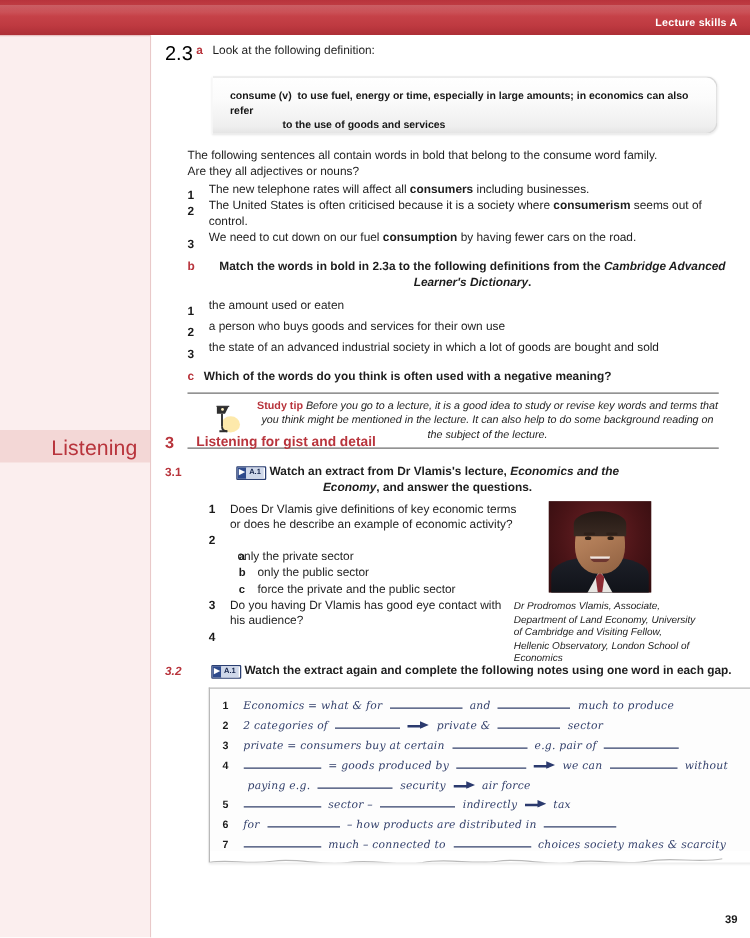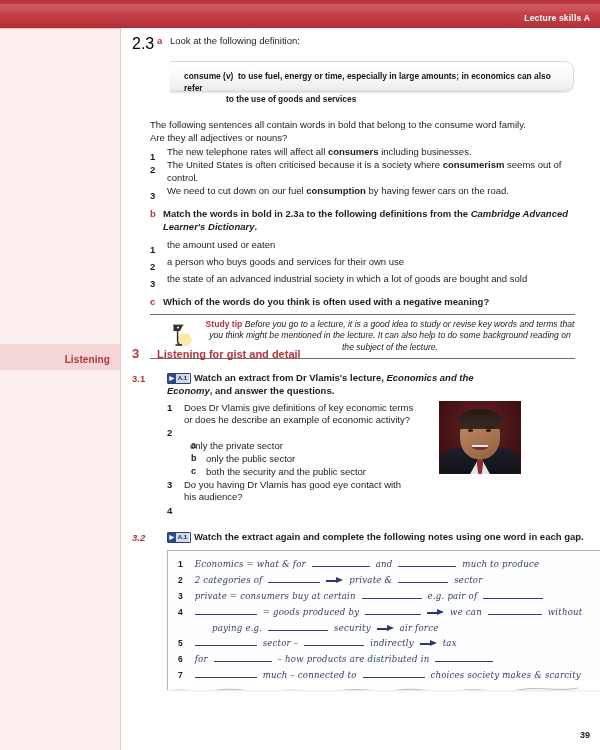--- a/index.html
+++ b/index.html
@@ -37,21 +37,21 @@
   }
   .leftcol .toprule{position:absolute;left:0;top:0;width:100%;height:1px;background:#e7c2c2;}
   .sect-tab{
     position:absolute;left:0;width:120px;
     background:#f3d7d6;
     box-sizing:border-box;
     text-align:right;
     padding:5px 10px 6px 0;
   }
   .sect-tab-label{
-    color:#b8343c;font-size:10px;font-weight:bold;letter-spacing:.1px;
+    color:#b8343c;font-size:17px;font-weight:normal;letter-spacing:.1px;
   }
 
   
   .main{
     position:absolute;left:121px;top:28px;width:479px;height:722px;
     background:#ffffff;
   }
 
   
   .row{position:absolute;}
@@ -63,21 +63,21 @@
   }
   .itemnum{
     color:#1a1a1a;font-weight:bold;font-size:9.5px;
   }
   .subletter{color:#1a1a1a;font-weight:bold;font-size:9px;}
   .body{
     color:#1d1d1d;font-size:9.5px;line-height:12.6px;
   }
   .body b{font-weight:bold;}
   .body i{font-style:italic;}
-  .bold{font-weight:bold;}
+  .bold{font-weight:bold;text-align:center;}
 
   
   .defbox{
     position:absolute;
     box-sizing:border-box;
     background:linear-gradient(to bottom,#ffffff 0%,#fbfbfb 40%,#efefef 88%,#e6e6e6 100%);
     border:1px solid #d9d9d9;
     border-left:none;
     border-top-right-radius:9px;border-bottom-right-radius:9px;
     box-shadow:0 1px 2px rgba(0,0,0,.10);
@@ -247,21 +247,21 @@
       <span class="sect-tab-label">Listening</span>
     </div>
   </div>
 
   <div class="main">
 
     <div class="row" style="left:11px;top:7px;">2.3</div>
     <div class="row letter" style="left:36px;top:7px;">a</div>
     <div class="row body" style="left:49px;top:7px;">Look at the following definition:</div>
 
-    <div class="defbox" style="left:49px;top:33px;width:404px;height:31px;">
+    <div class="defbox" style="left:49px;top:33px;width:404px;height:46px;">
       <div class="deftext">
         <span>consume (v)</span>&nbsp;
         <span>to use fuel, energy or time, especially in large amounts; in economics can also refer</span>
         <span class="l2">to the use of goods and services</span>
       </div>
     </div>
 
     <div class="row body" style="left:29px;top:91px;width:440px;">
       <span>The following sentences all contain words in bold that belong to the consume word family.</span>
     </div>
@@ -350,21 +350,21 @@
     <div class="row body" style="left:63px;top:374px;width:250px;">Does Dr Vlamis give definitions of key economic terms</div>
     <div class="row body" style="left:63px;top:386px;width:250px;">or does he describe an example of economic activity?</div>
 
     <div class="row itemnum" style="left:46px;top:399px;">2</div>
 
     <div class="row subletter" style="left:70px;top:412px;">a</div>
     <div class="row body" style="left:69px;top:412px;">only the private sector</div>
     <div class="row subletter" style="left:70px;top:425px;">b</div>
     <div class="row body" style="left:85px;top:425px;">only the public sector</div>
     <div class="row subletter" style="left:70px;top:438px;">c</div>
-    <div class="row body" style="left:85px;top:438px;">both the security and the public sector</div>
+    <div class="row body" style="left:85px;top:438px;">force the private and the public sector</div>
 
     <div class="row itemnum" style="left:46px;top:451px;">3</div>
     <div class="row body" style="left:63px;top:451px;width:250px;">Do you having Dr Vlamis has good eye contact with</div>
     <div class="row body" style="left:63px;top:463px;width:250px;">his audience?</div>
 
     <div class="row itemnum" style="left:46px;top:477px;">4</div>
 
     <div class="photo" style="left:318px;top:373px;width:82px;height:73px;">
       <div class="bg"></div>
       <div class="suit"></div>
@@ -372,38 +372,45 @@
       <div class="tie"></div>
       <div class="neck"></div>
       <div class="head"></div>
       <div class="hair"></div>
       <div class="brows"></div>
       <div class="eyeL"></div>
       <div class="eyeR"></div>
       <div class="mouth"></div>
     </div>
 
+    <div class="caption" style="left:290px;top:452px;width:180px;">
+      <div>Dr Prodromos Vlamis, Associate,</div>
+      <div>Department of Land Economy, University</div>
+      <div>of Cambridge and Visiting Fellow,</div>
+      <div>Hellenic Observatory, London School of</div>
+      <div>Economics</div>
+    </div>
 
     <div class="row num" style="left:11px;top:504px;font-style:italic;">3.2</div>
     <div class="row body bold" style="left:46px;top:503px;width:420px;">
       <span class="avbadge"><span class="blue">▶</span><span class="code">A.1</span></span><span>Watch the extract again and complete the following notes using one word in each gap.</span>
     </div>
 
     <div class="notes" id="notes-box" style="left:46px;top:522px;width:495px;height:140px;">
       <div class="torn">
         <svg width="410" height="10" viewBox="0 0 410 10" preserveAspectRatio="none">
           <path d="M0,0 L410,0 L410,3 C390,7 370,1 350,5 C330,9 310,2 290,6 C270,9 250,2 230,5 C210,8 190,2 170,6 C150,9 130,3 110,6 C90,9 70,2 50,5 C30,8 15,3 0,6 Z" fill="#ffffff"></path>
           <path d="M410,3 C390,7 370,1 350,5 C330,9 310,2 290,6 C270,9 250,2 230,5 C210,8 190,2 170,6 C150,9 130,3 110,6 C90,9 70,2 50,5 C30,8 15,3 0,6" fill="none" stroke="#b9b9b9" stroke-width="1"></path>
         </svg>
       </div>
     <div class="noteline" style="left: 10px; top: 8px;"><span class="nn">1</span><span>&nbsp;&nbsp;&nbsp;</span><span> Economics  =   what &amp; for </span><span class="gap" style="width: 58px;"></span><span> and </span><span class="gap" style="width: 58px;"></span><span> much to produce </span></div>
         <div class="noteline" style="left: 10px; top: 24px;"><span class="nn">2</span><span>&nbsp;&nbsp;&nbsp;</span><span> 2 categories of </span><span class="gap" style="width: 52px;"></span><span class="arrow"></span><span> private &amp; </span><span class="gap" style="width: 50px;"></span><span> sector </span></div>
         <div class="noteline" style="left: 10px; top: 40px;"><span class="nn">3</span><span>&nbsp;&nbsp;&nbsp;</span><span> private = consumers buy at certain </span><span class="gap" style="width: 60px;"></span><span> e.g. pair of </span><span class="gap" style="width: 60px;"></span></div>
         <div class="noteline" style="left: 10px; top: 56px;"><span class="nn">4</span><span>&nbsp;&nbsp;&nbsp;</span><span class="gap" style="width: 62px;"></span><span> = goods produced by </span><span class="gap" style="width: 56px;"></span><span class="arrow"></span><span> we can </span><span class="gap" style="width: 54px;"></span><span> without </span></div>
-        <div class="noteline" style="left: 44px; top: 72px;"><span> paying e.g. </span><span class="gap" style="width: 60px;"></span><span> security </span><span class="arrow"></span><span> air force </span></div>
+        <div class="noteline" style="left: 30px; top: 72px;"><span> paying e.g. </span><span class="gap" style="width: 60px;"></span><span> security </span><span class="arrow"></span><span> air force </span></div>
         <div class="noteline" style="left: 10px; top: 87px;"><span class="nn">5</span><span>&nbsp;&nbsp;&nbsp;</span><span class="gap" style="width: 62px;"></span><span> sector – </span><span class="gap" style="width: 60px;"></span><span> indirectly </span><span class="arrow"></span><span> tax </span></div>
         <div class="noteline" style="left: 10px; top: 103px;"><span class="nn">6</span><span>&nbsp;&nbsp;&nbsp;</span><span> for </span><span class="gap" style="width: 58px;"></span><span> – how products are distributed in </span><span class="gap" style="width: 58px;"></span></div>
         <div class="noteline" style="left: 10px; top: 119px;"><span class="nn">7</span><span>&nbsp;&nbsp;&nbsp;</span><span class="gap" style="width: 62px;"></span><span> much – connected to </span><span class="gap" style="width: 62px;"></span><span> choices society makes &amp; scarcity </span></div>
         <div class="noteline" style="left: 30px; top: 135px;"><span class="gap" style="width: 62px;"></span></div>
       </div>
 
     <div class="pagenum">39</div>
   </div>
 </div>
 

